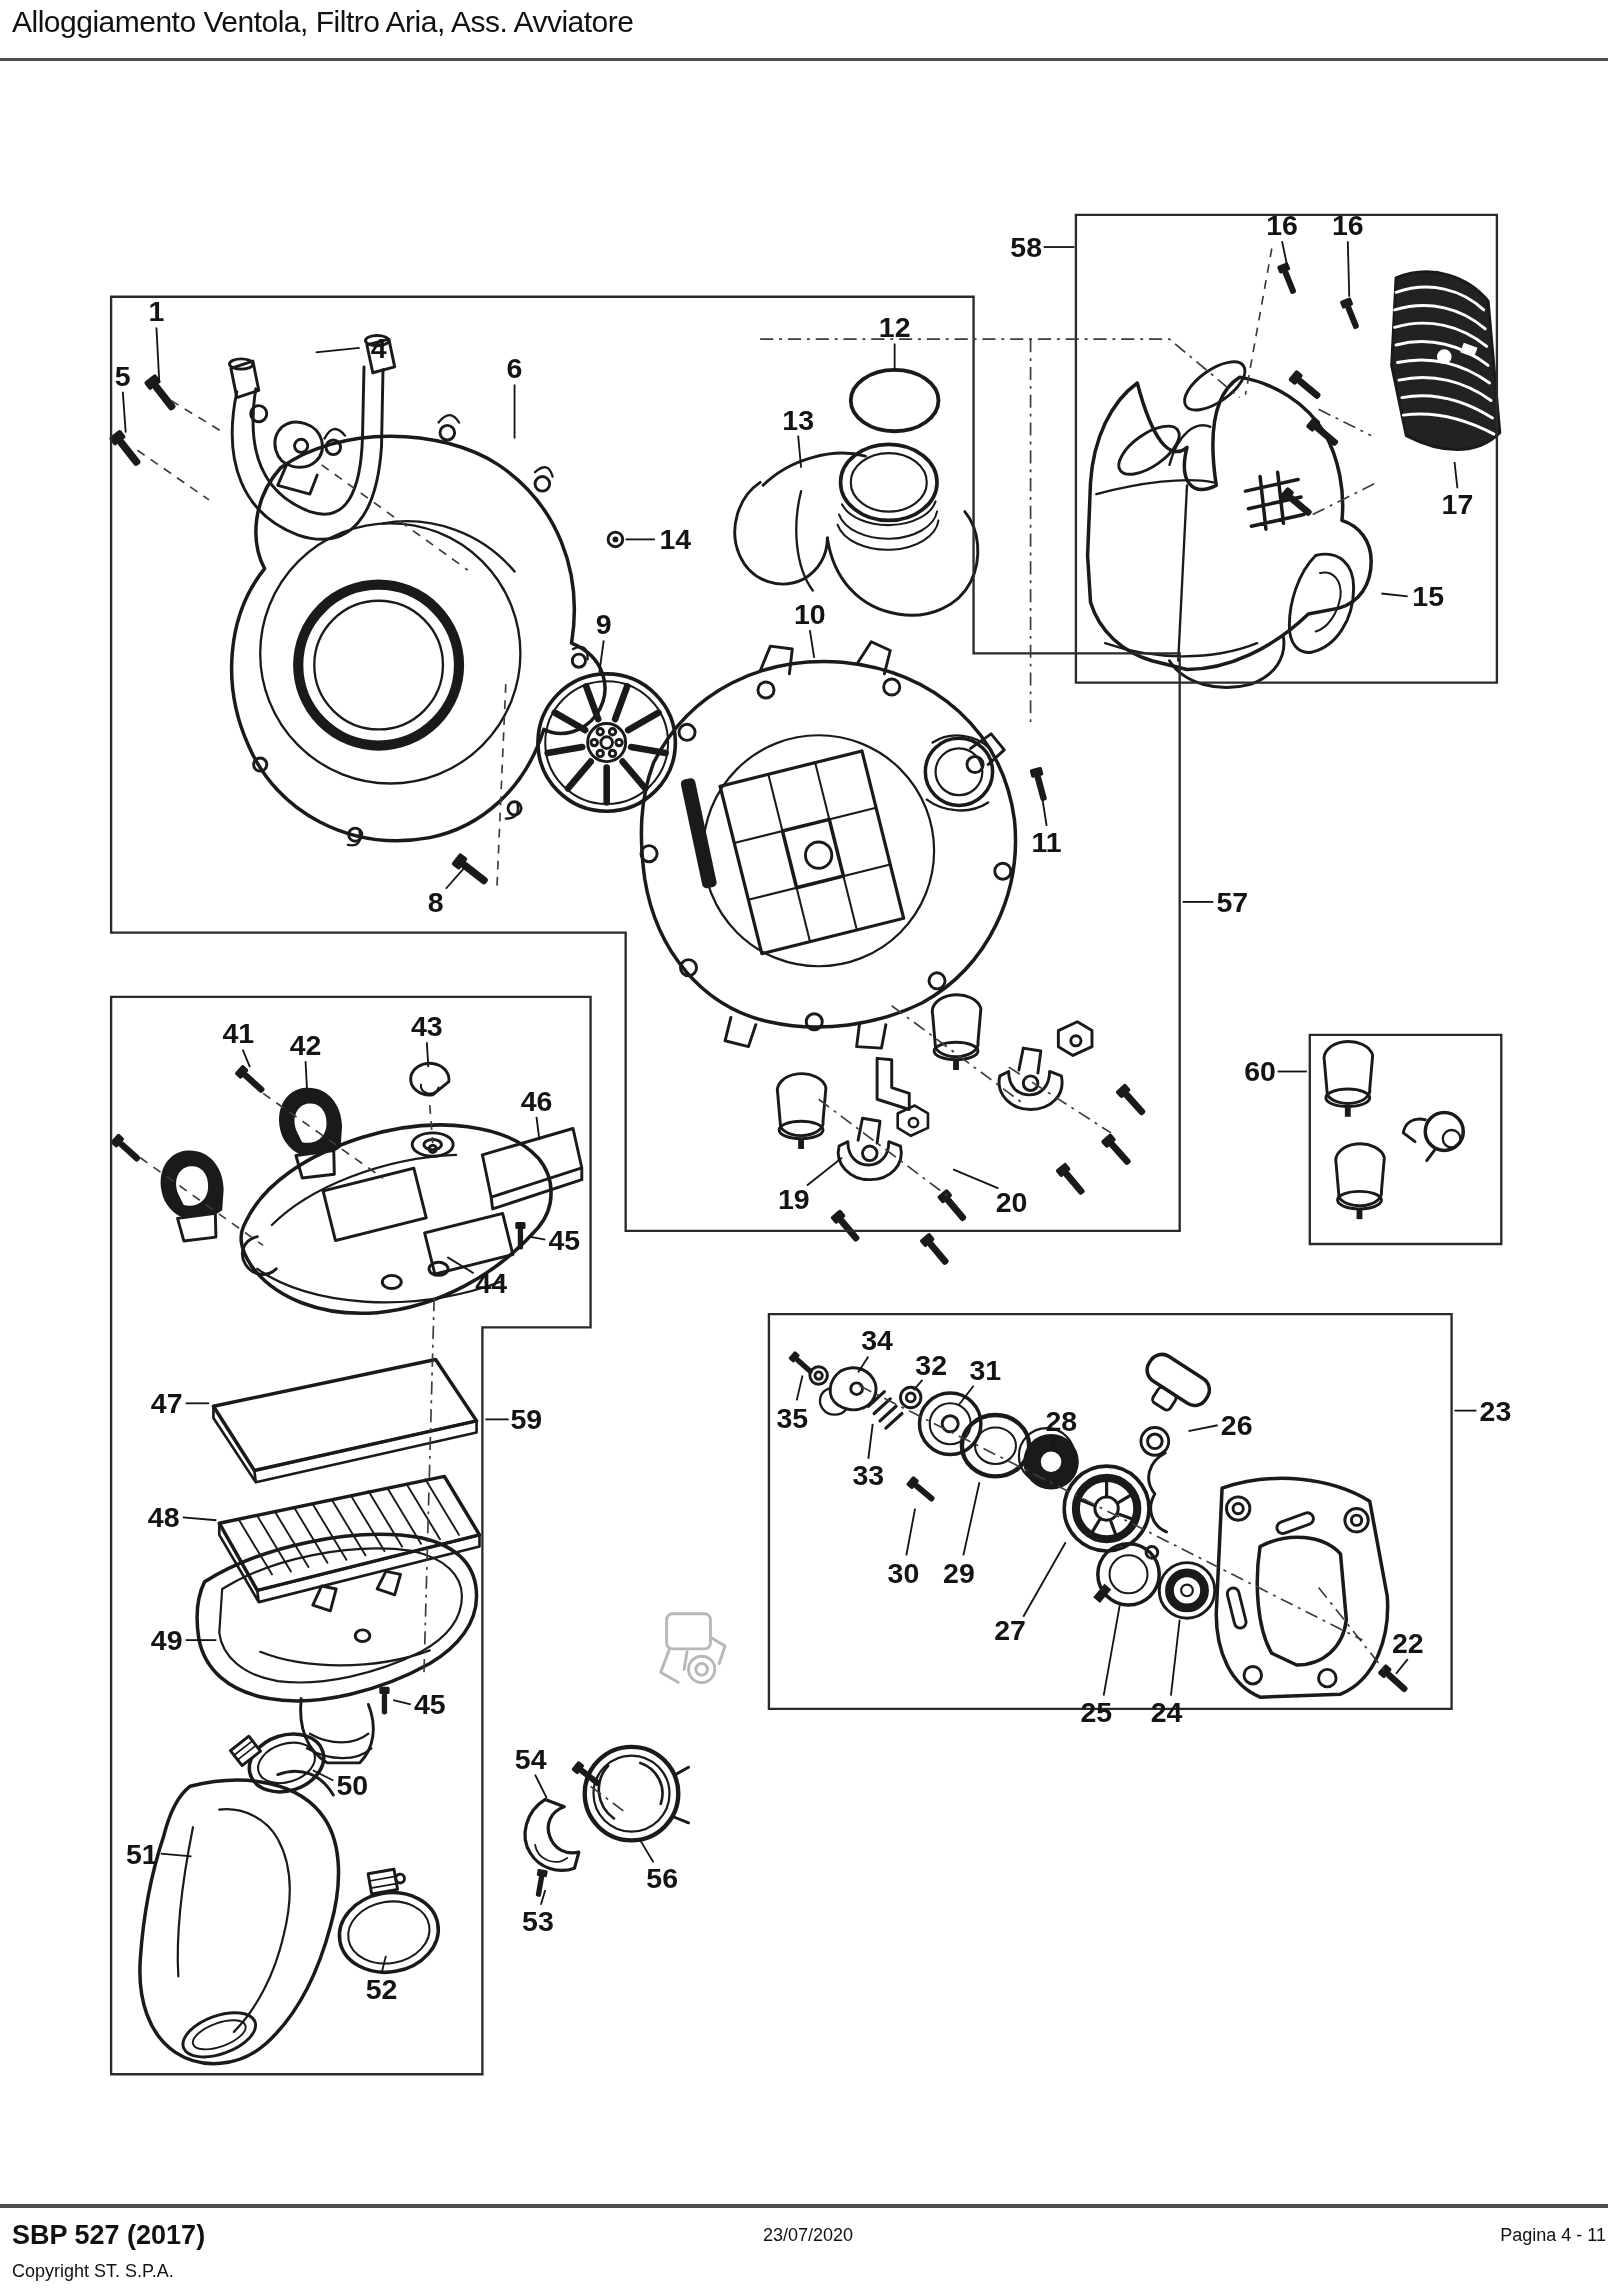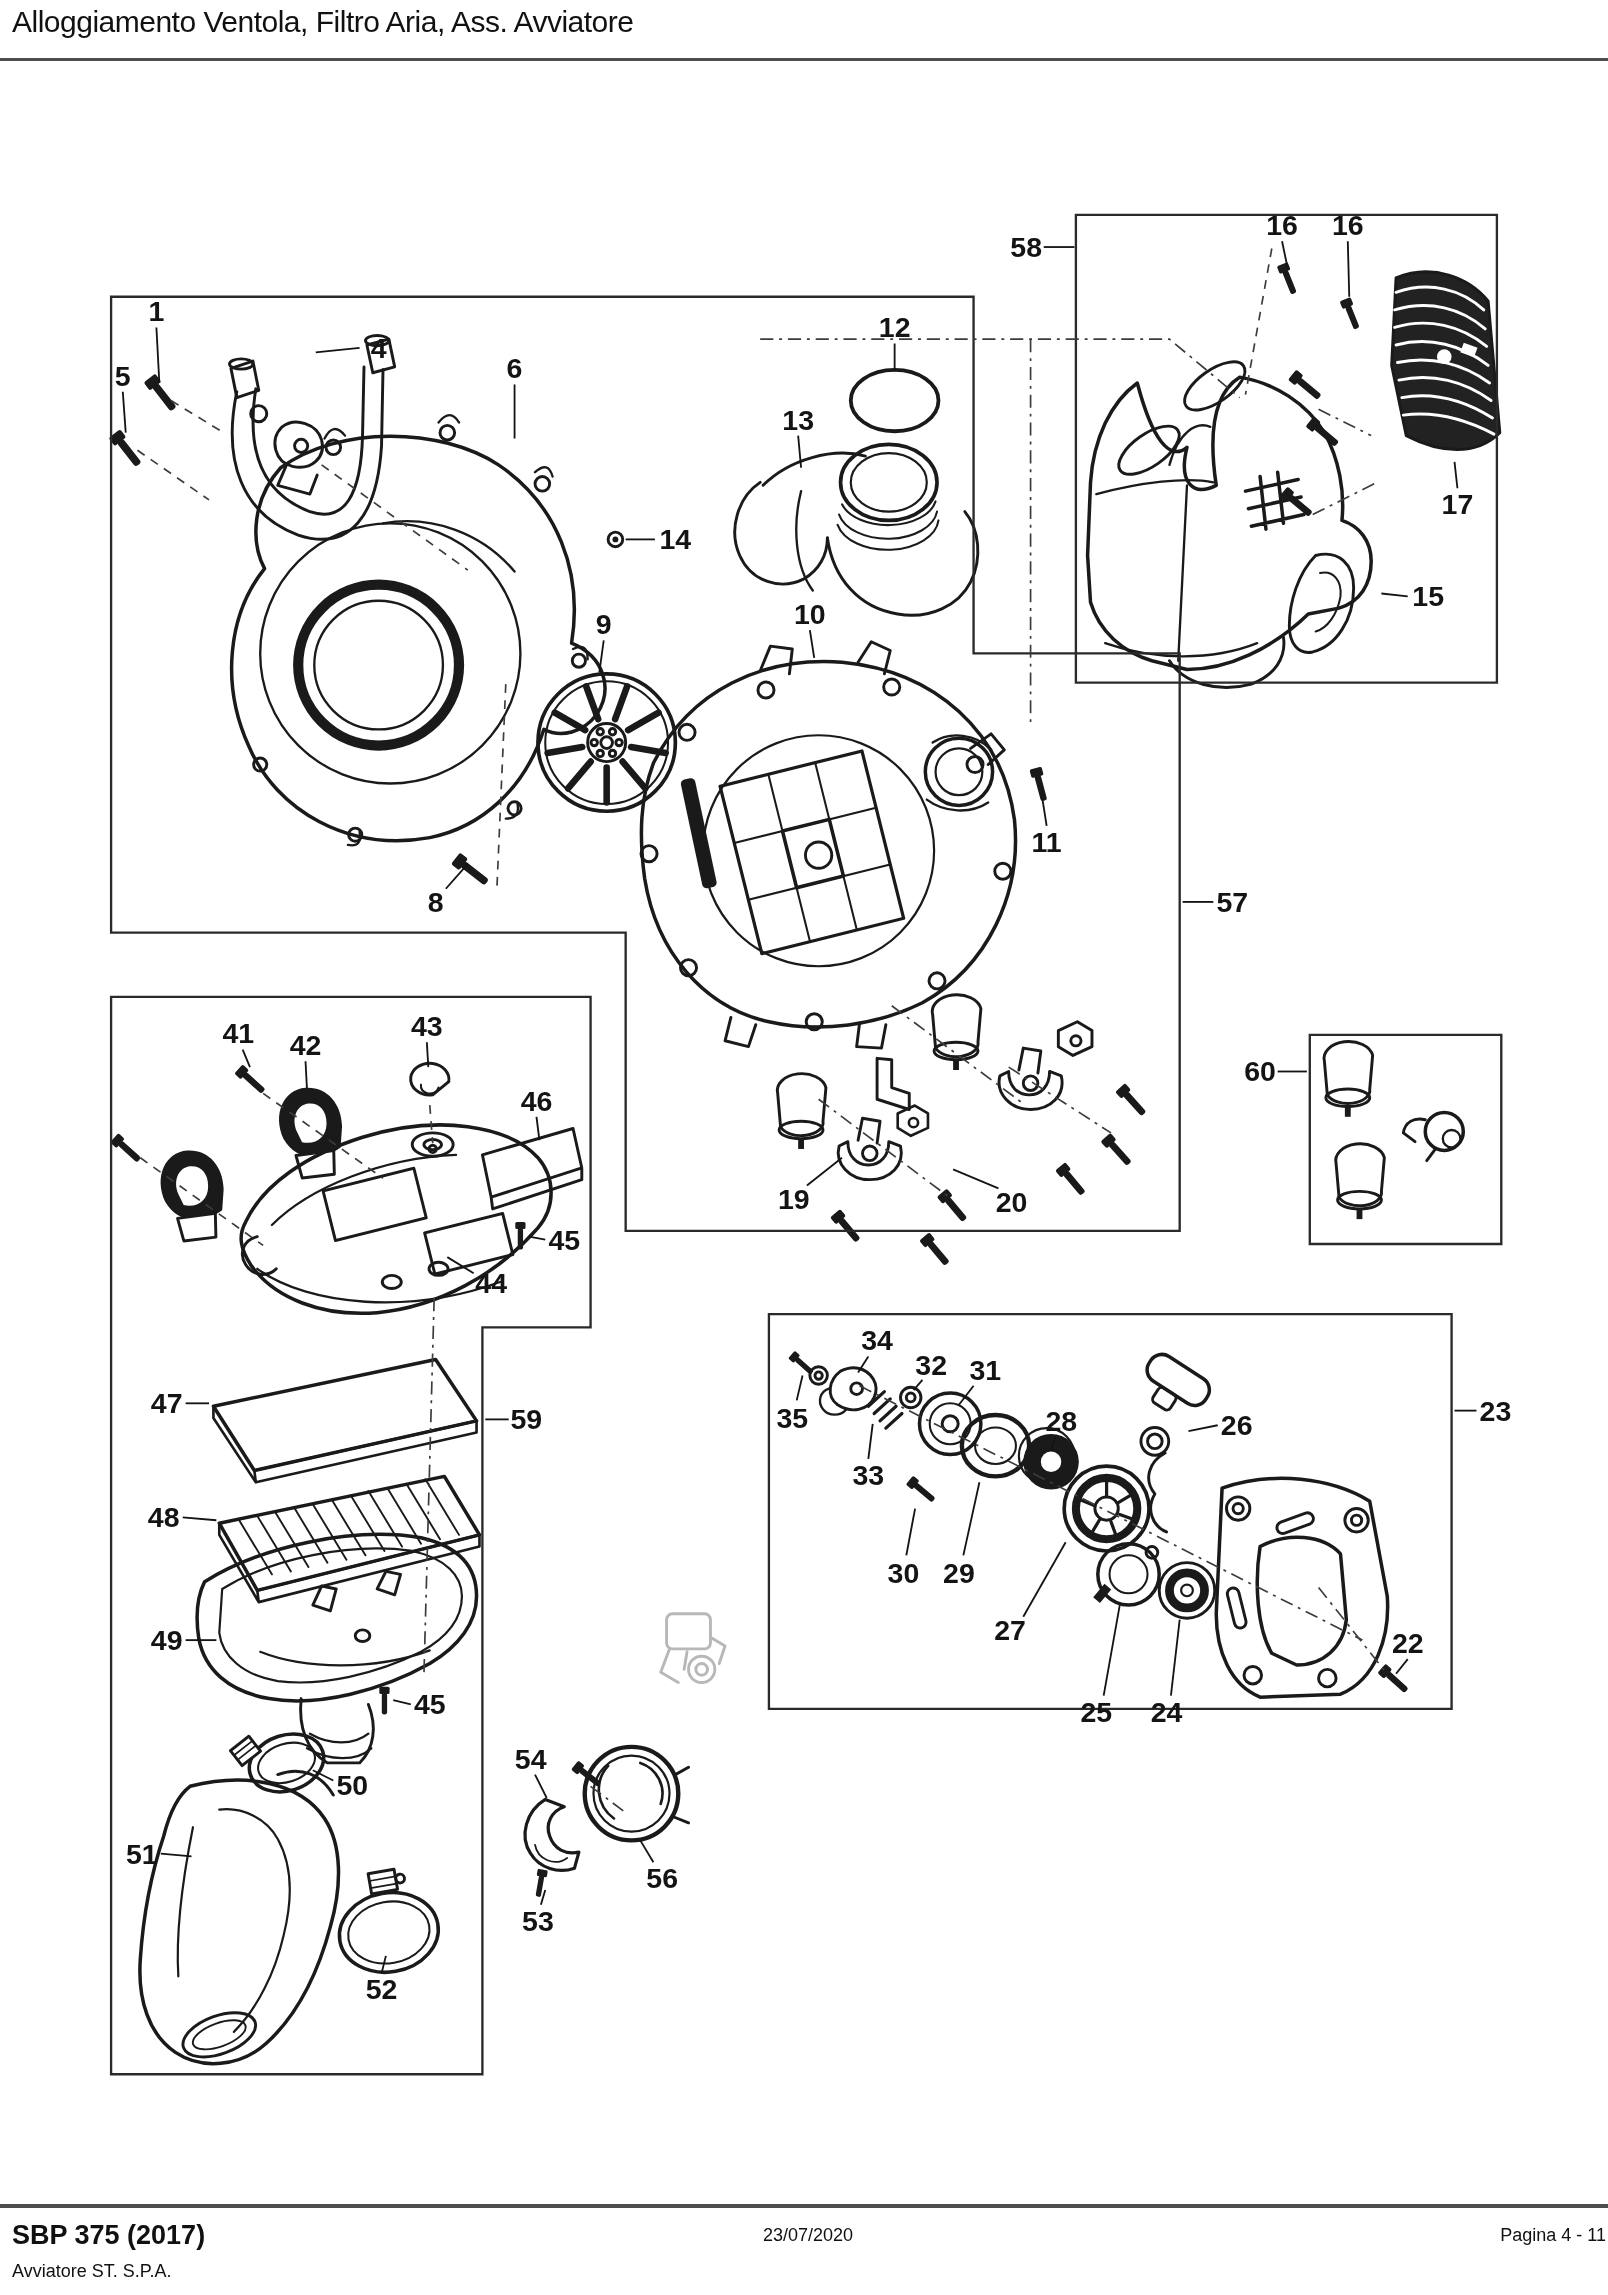--- a/index.html
+++ b/index.html
@@ -483,18 +483,18 @@
         <line x1="801" y1="1160" x2="807" y2="1108" class="leader"></line>
         <text x="798" y="1171" text-anchor="middle" dominant-baseline="central">24</text>
         <line x1="963" y1="1135" x2="955" y2="1145" class="leader"></line>
         <text x="963" y="1124" text-anchor="middle" dominant-baseline="central">22</text>
         <line x1="1010" y1="965" x2="995" y2="965" class="leader"></line>
         <text x="1023" y="965" text-anchor="middle" dominant-baseline="central">23</text>
       </g>
   </svg>
 
   <div class="rule rule-bottom"></div>
-  <div class="footer-model">SBP 375 (2017)</div>
-  <div class="footer-copy">Avviatore ST. S.P.A.</div>
+  <div class="footer-model">SBP 527 (2017)</div>
+  <div class="footer-copy">Copyright ST. S.P.A.</div>
   <div class="footer-date">23/07/2020</div>
   <div class="footer-page">Pagina 4 - 11</div>
 </div>
 
 
 </body></html>

